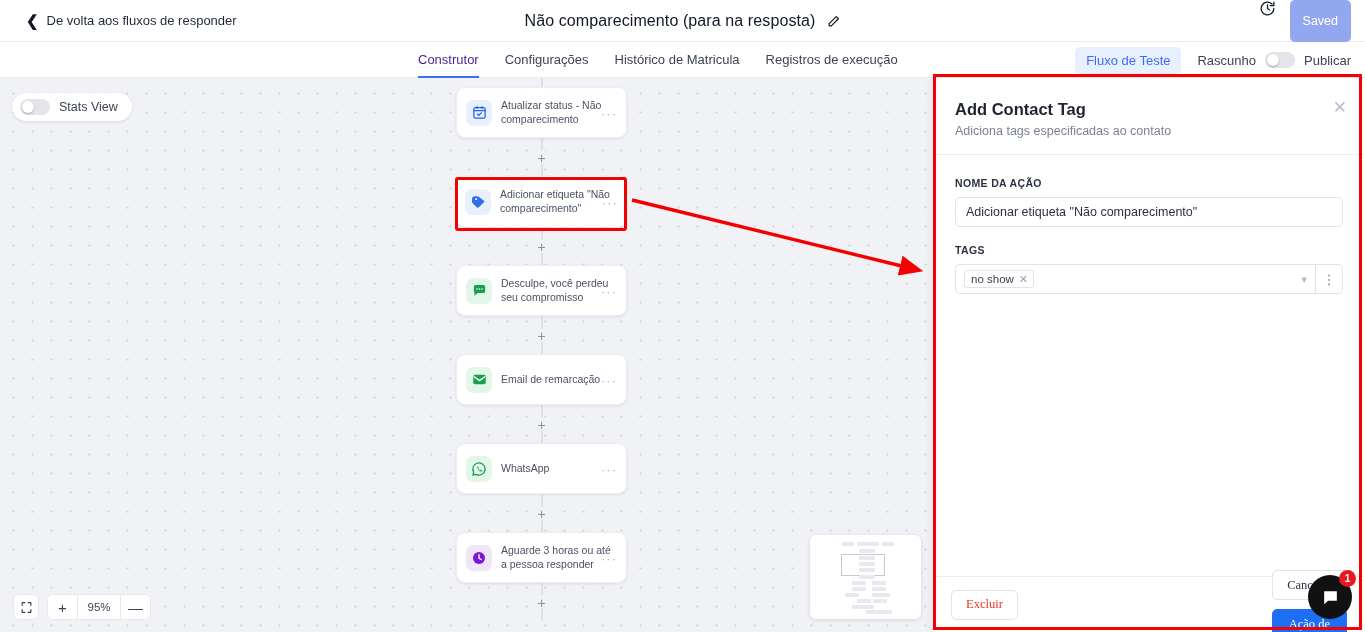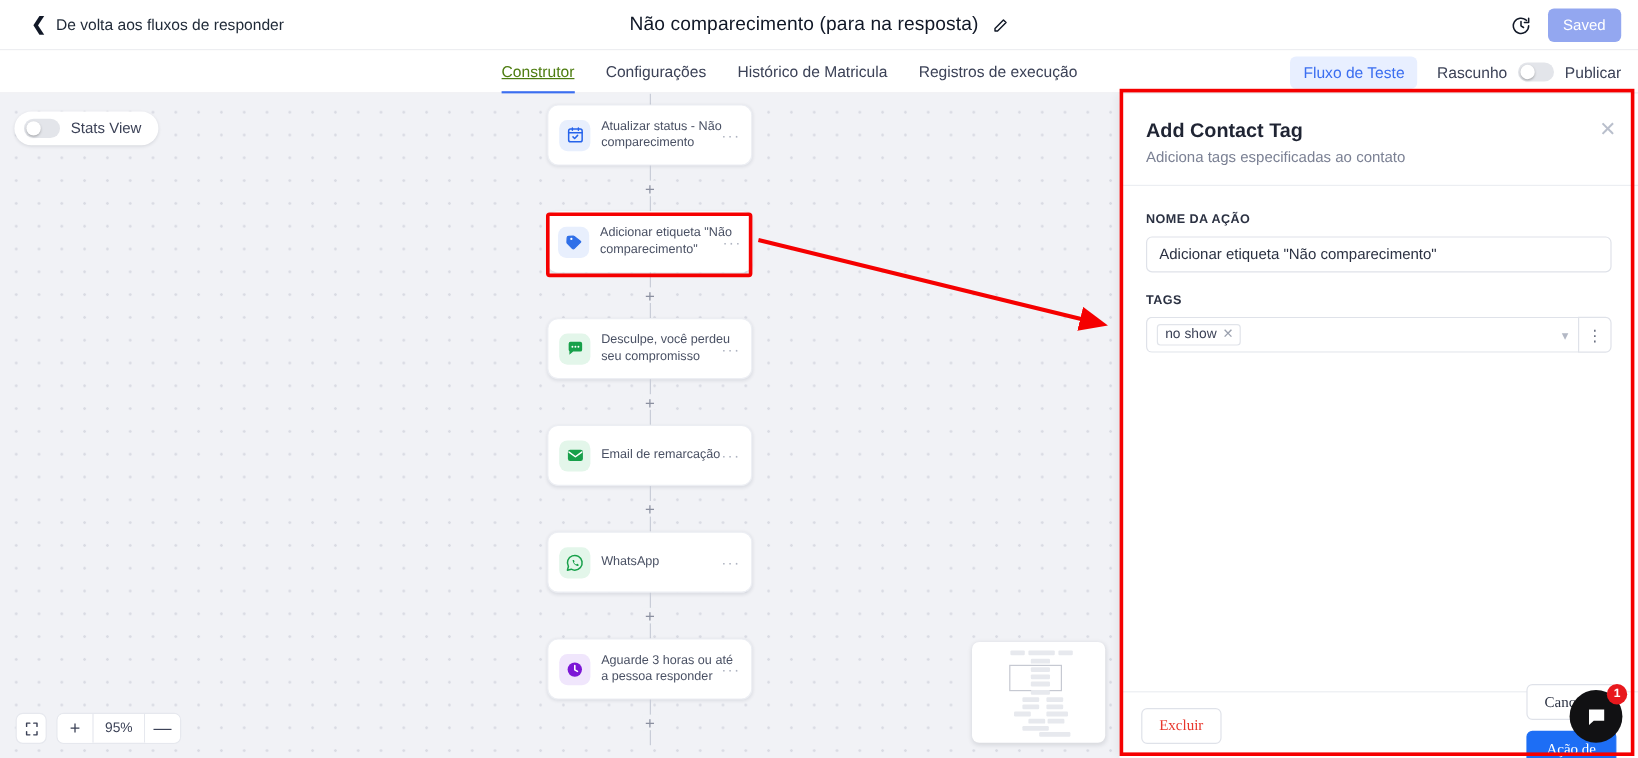--- a/index.html
+++ b/index.html
@@ -24,42 +24,42 @@
   .back-chevron { font-size: 15px; line-height: 1; color: #111827; font-weight: 700; }
   .topbar-title-wrap {
     position: absolute; left: 0; right: 0; top: 0; height: 42px;
     display: flex; align-items: center; justify-content: center; gap: 12px;
     pointer-events: none;
   }
   .topbar-title { font-size: 16px; color: #111827; letter-spacing: .1px; }
   .pencil-icon { pointer-events: auto; cursor: pointer; display: flex; }
   .topbar-right {
     position: absolute; right: 14px; top: 0; height: 42px;
-    display: flex; align-items: center; gap: 14px;
+    display: flex; gap: 14px;
   }
   .history-icon { cursor: pointer; display: flex; }
   .saved-btn {
     background: #93a7f0; color: #fff; font-size: 12.5px;
     border: none; border-radius: 5px; padding: 7px 13px; cursor: pointer;
   }
 
   
   .tabbar {
     position: absolute; left: 0; top: 42px; width: 1365px; height: 36px;
     background: #fff; border-bottom: 1px solid #e9eaee;
   }
   .tabs {
     position: absolute; left: 418px; top: 0; height: 36px;
     display: flex; align-items: center; gap: 26px;
   }
   .tab {
     font-size: 13px; color: #3c4257; height: 36px; line-height: 36px;
     cursor: pointer; position: relative; white-space: nowrap;
   }
-  .tab.active { color: #4d7c0f; text-decoration: underline; }
+  .tab.active { color: #4c1d95; }
   .tab.active::after {
     content: ""; position: absolute; left: 0; right: 0; bottom: 0;
     height: 2px; background: #3b6ef0;
   }
   .tabbar-right {
     position: absolute; right: 14px; top: 0; height: 36px;
     display: flex; align-items: center; gap: 16px;
   }
   .test-flow-btn {
     background: #e8efff; color: #3b6ef0; font-size: 13px;

